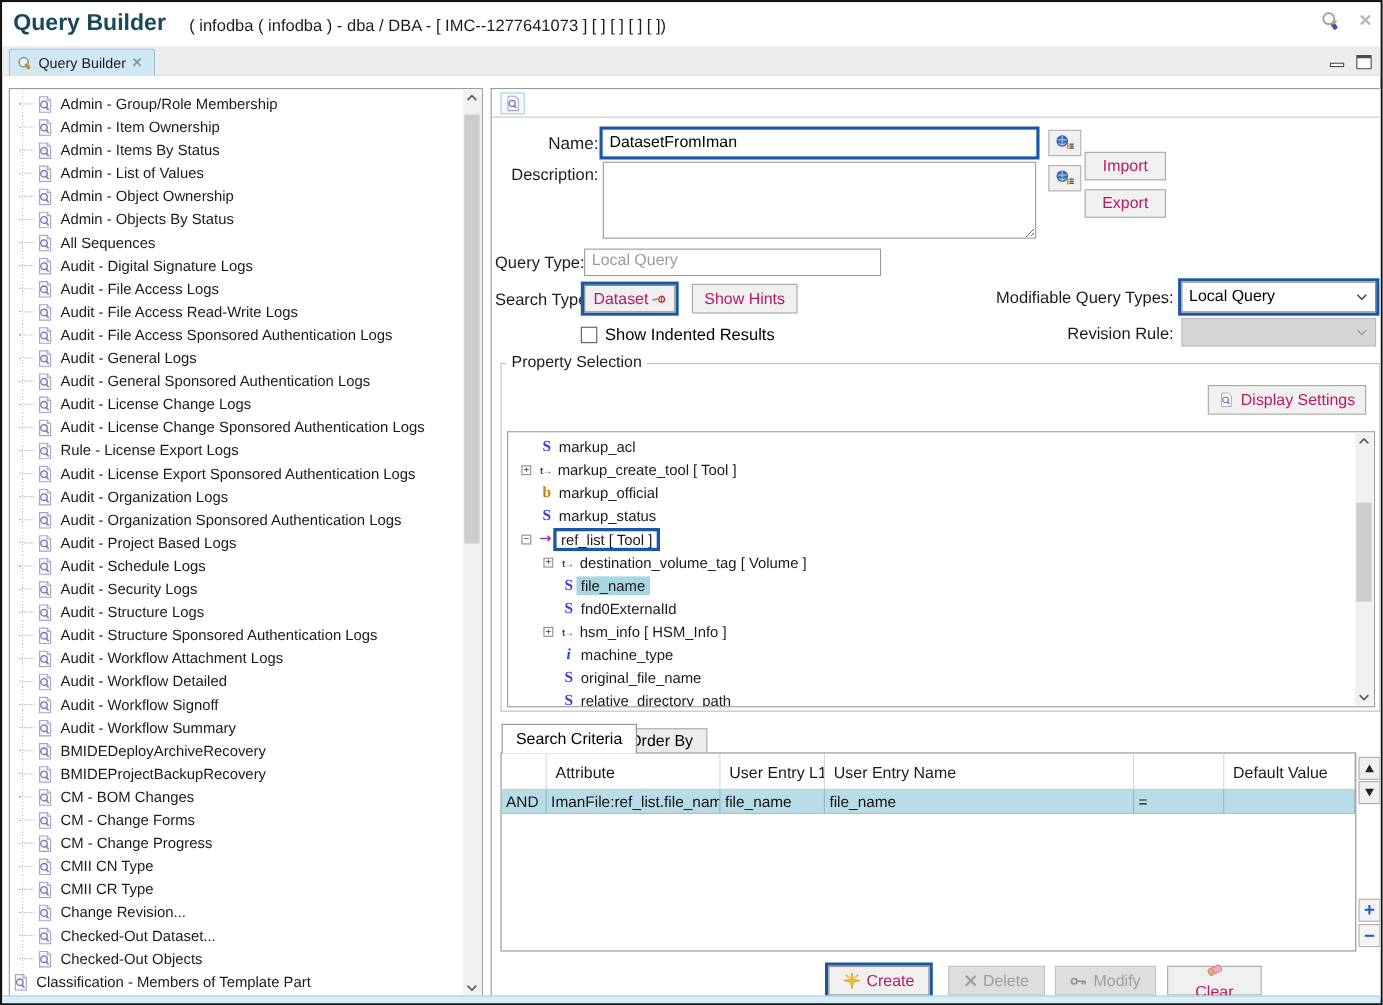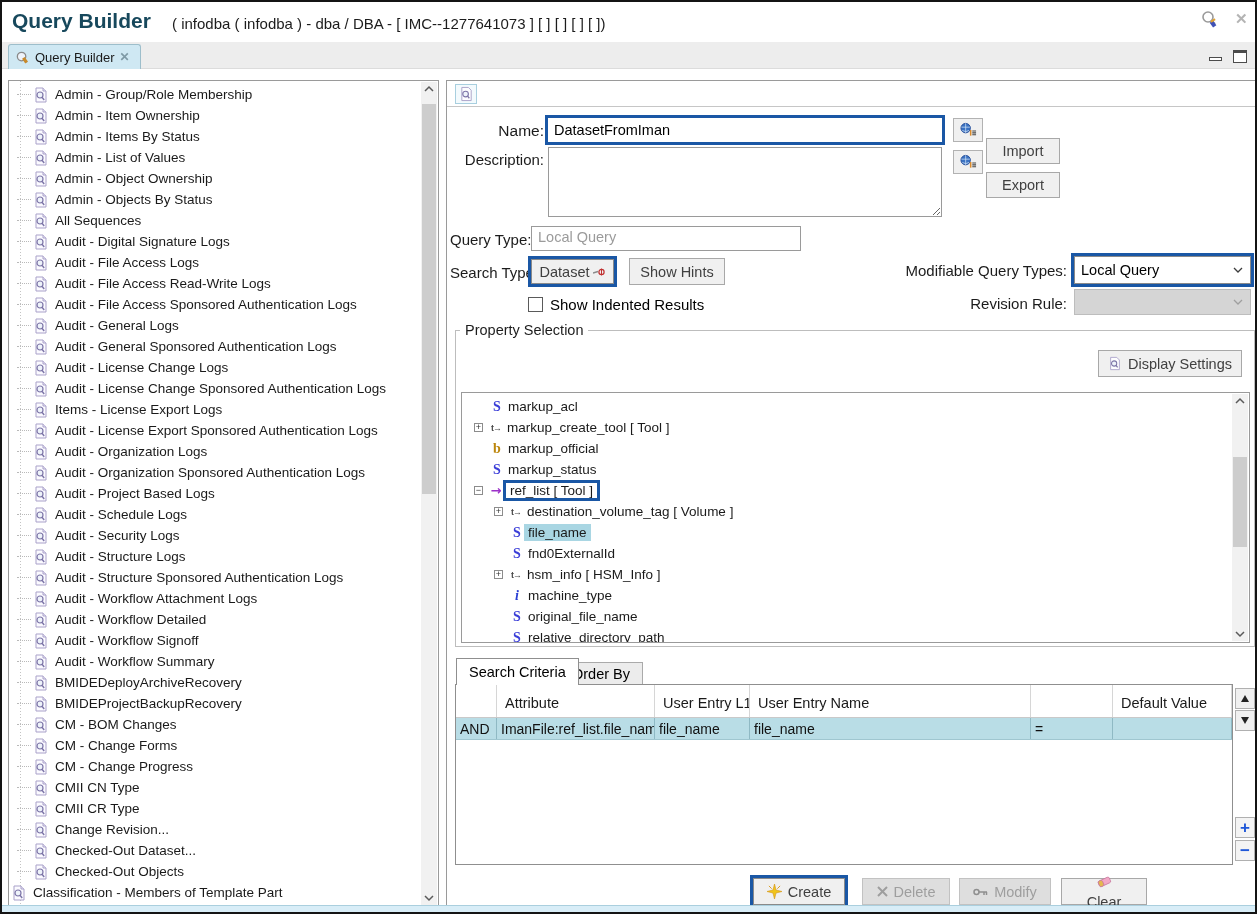--- a/index.html
+++ b/index.html
@@ -38,21 +38,21 @@
   .toolrow { position:absolute; left:0; top:0; width:100%; height:26px; border-bottom:1px solid #c6c6c6; }
   .tool-icn-btn { position:absolute; left:8px; top:3px; width:22px; height:20px; border:1px solid #a8cfdf; background:#f3fafd; display:flex; align-items:center; justify-content:center; }
   
   .lbl { position:absolute; font-size:15px; color:#1c1c1c; text-align:right; white-space:nowrap; }
   .callout { border:3px solid #1a57a5; }
   .txt-input { position:absolute; background:#fff; border:1px solid #9a9a9a; font-size:14.5px; color:#1a1a1a; padding:2px 6px; font-family:"Liberation Sans",sans-serif; }
   .name-wrap { position:absolute; left:98px; top:34px; width:400px; height:30px; border:3px solid #1a57a5; }
   .name-input { width:100%; height:100%; border:none; outline:none; font-size:14.5px; padding:0 6px; font-family:"Liberation Sans",sans-serif; }
   .desc-box { left:101px; top:66px; width:394px; height:70px; }
   .mini-btn { position:absolute; width:30px; height:24px; background:#f0f0f0; border:1px solid #b2b2b2; display:flex; align-items:center; justify-content:center; }
-  .btn { background:#f0f0f0; border:1px solid #a8a8a8; font-size:14.5px; color:#404040; display:flex; align-items:center; justify-content:center; gap:6px; font-family:"Liberation Sans",sans-serif; }
+  .btn { background:#f0f0f0; border:1px solid #a8a8a8; font-size:14.5px; color:#be185d; display:flex; align-items:center; justify-content:center; gap:6px; font-family:"Liberation Sans",sans-serif; }
   .btn:disabled, .btn.disabled { background:#dedede; border-color:#c2c2c2; color:#9e9e9e; }
   .gray-text { color:#9b9b9b; }
   .dd { position:absolute; height:28px; background:#fff; display:flex; align-items:center; font-size:14.5px; padding:0 6px; }
   .dd .chev { margin-left:auto; }
   .dd.disabled { background:#d5d5d5; border:1px solid #bdbdbd; }
   .checkbox { width:15px; height:15px; border:1.5px solid #5a5a5a; background:#fff; display:inline-block; }
   
   .groupbox { position:absolute; left:8px; top:249px; width:800px; height:317px; border:1px solid #bdbdbd; }
   .groupbox > .gb-title { position:absolute; left:4px; top:-9px; background:#fff; padding:0 5px; font-size:14.5px; color:#1c1c1c; }
   .prop-box { position:absolute; left:5px; top:61px; width:789px; height:251px; border:1px solid #9a9a9a; background:#fff; overflow:hidden; }
@@ -305,21 +305,21 @@
         <div class="qrow">
           <span class="stub"></span>
           <span class="qicon">
             <svg width="16" height="16" viewBox="0 0 16 16">
               <path d="M3,1 h7 l3,3 v11 h-10 z" fill="#fbfaff" stroke="#a9a1c9" stroke-width="1"></path>
               <path d="M10,1 v3 h3" fill="#e8e4f5" stroke="#a9a1c9" stroke-width="1"></path>
               <circle cx="7" cy="8" r="3" fill="#eef3fa" stroke="#7d76a8" stroke-width="1.2"></circle>
               <line x1="9" y1="10.2" x2="11.2" y2="13" stroke="#7d76a8" stroke-width="1.4"></line>
             </svg>
           </span>
-          <span>Items - License Export Logs</span>
+          <span>Rule - License Export Logs</span>
         </div>
         <div class="qrow">
           <span class="stub"></span>
           <span class="qicon">
             <svg width="16" height="16" viewBox="0 0 16 16">
               <path d="M3,1 h7 l3,3 v11 h-10 z" fill="#fbfaff" stroke="#a9a1c9" stroke-width="1"></path>
               <path d="M10,1 v3 h3" fill="#e8e4f5" stroke="#a9a1c9" stroke-width="1"></path>
               <circle cx="7" cy="8" r="3" fill="#eef3fa" stroke="#7d76a8" stroke-width="1.2"></circle>
               <line x1="9" y1="10.2" x2="11.2" y2="13" stroke="#7d76a8" stroke-width="1.4"></line>
             </svg>

